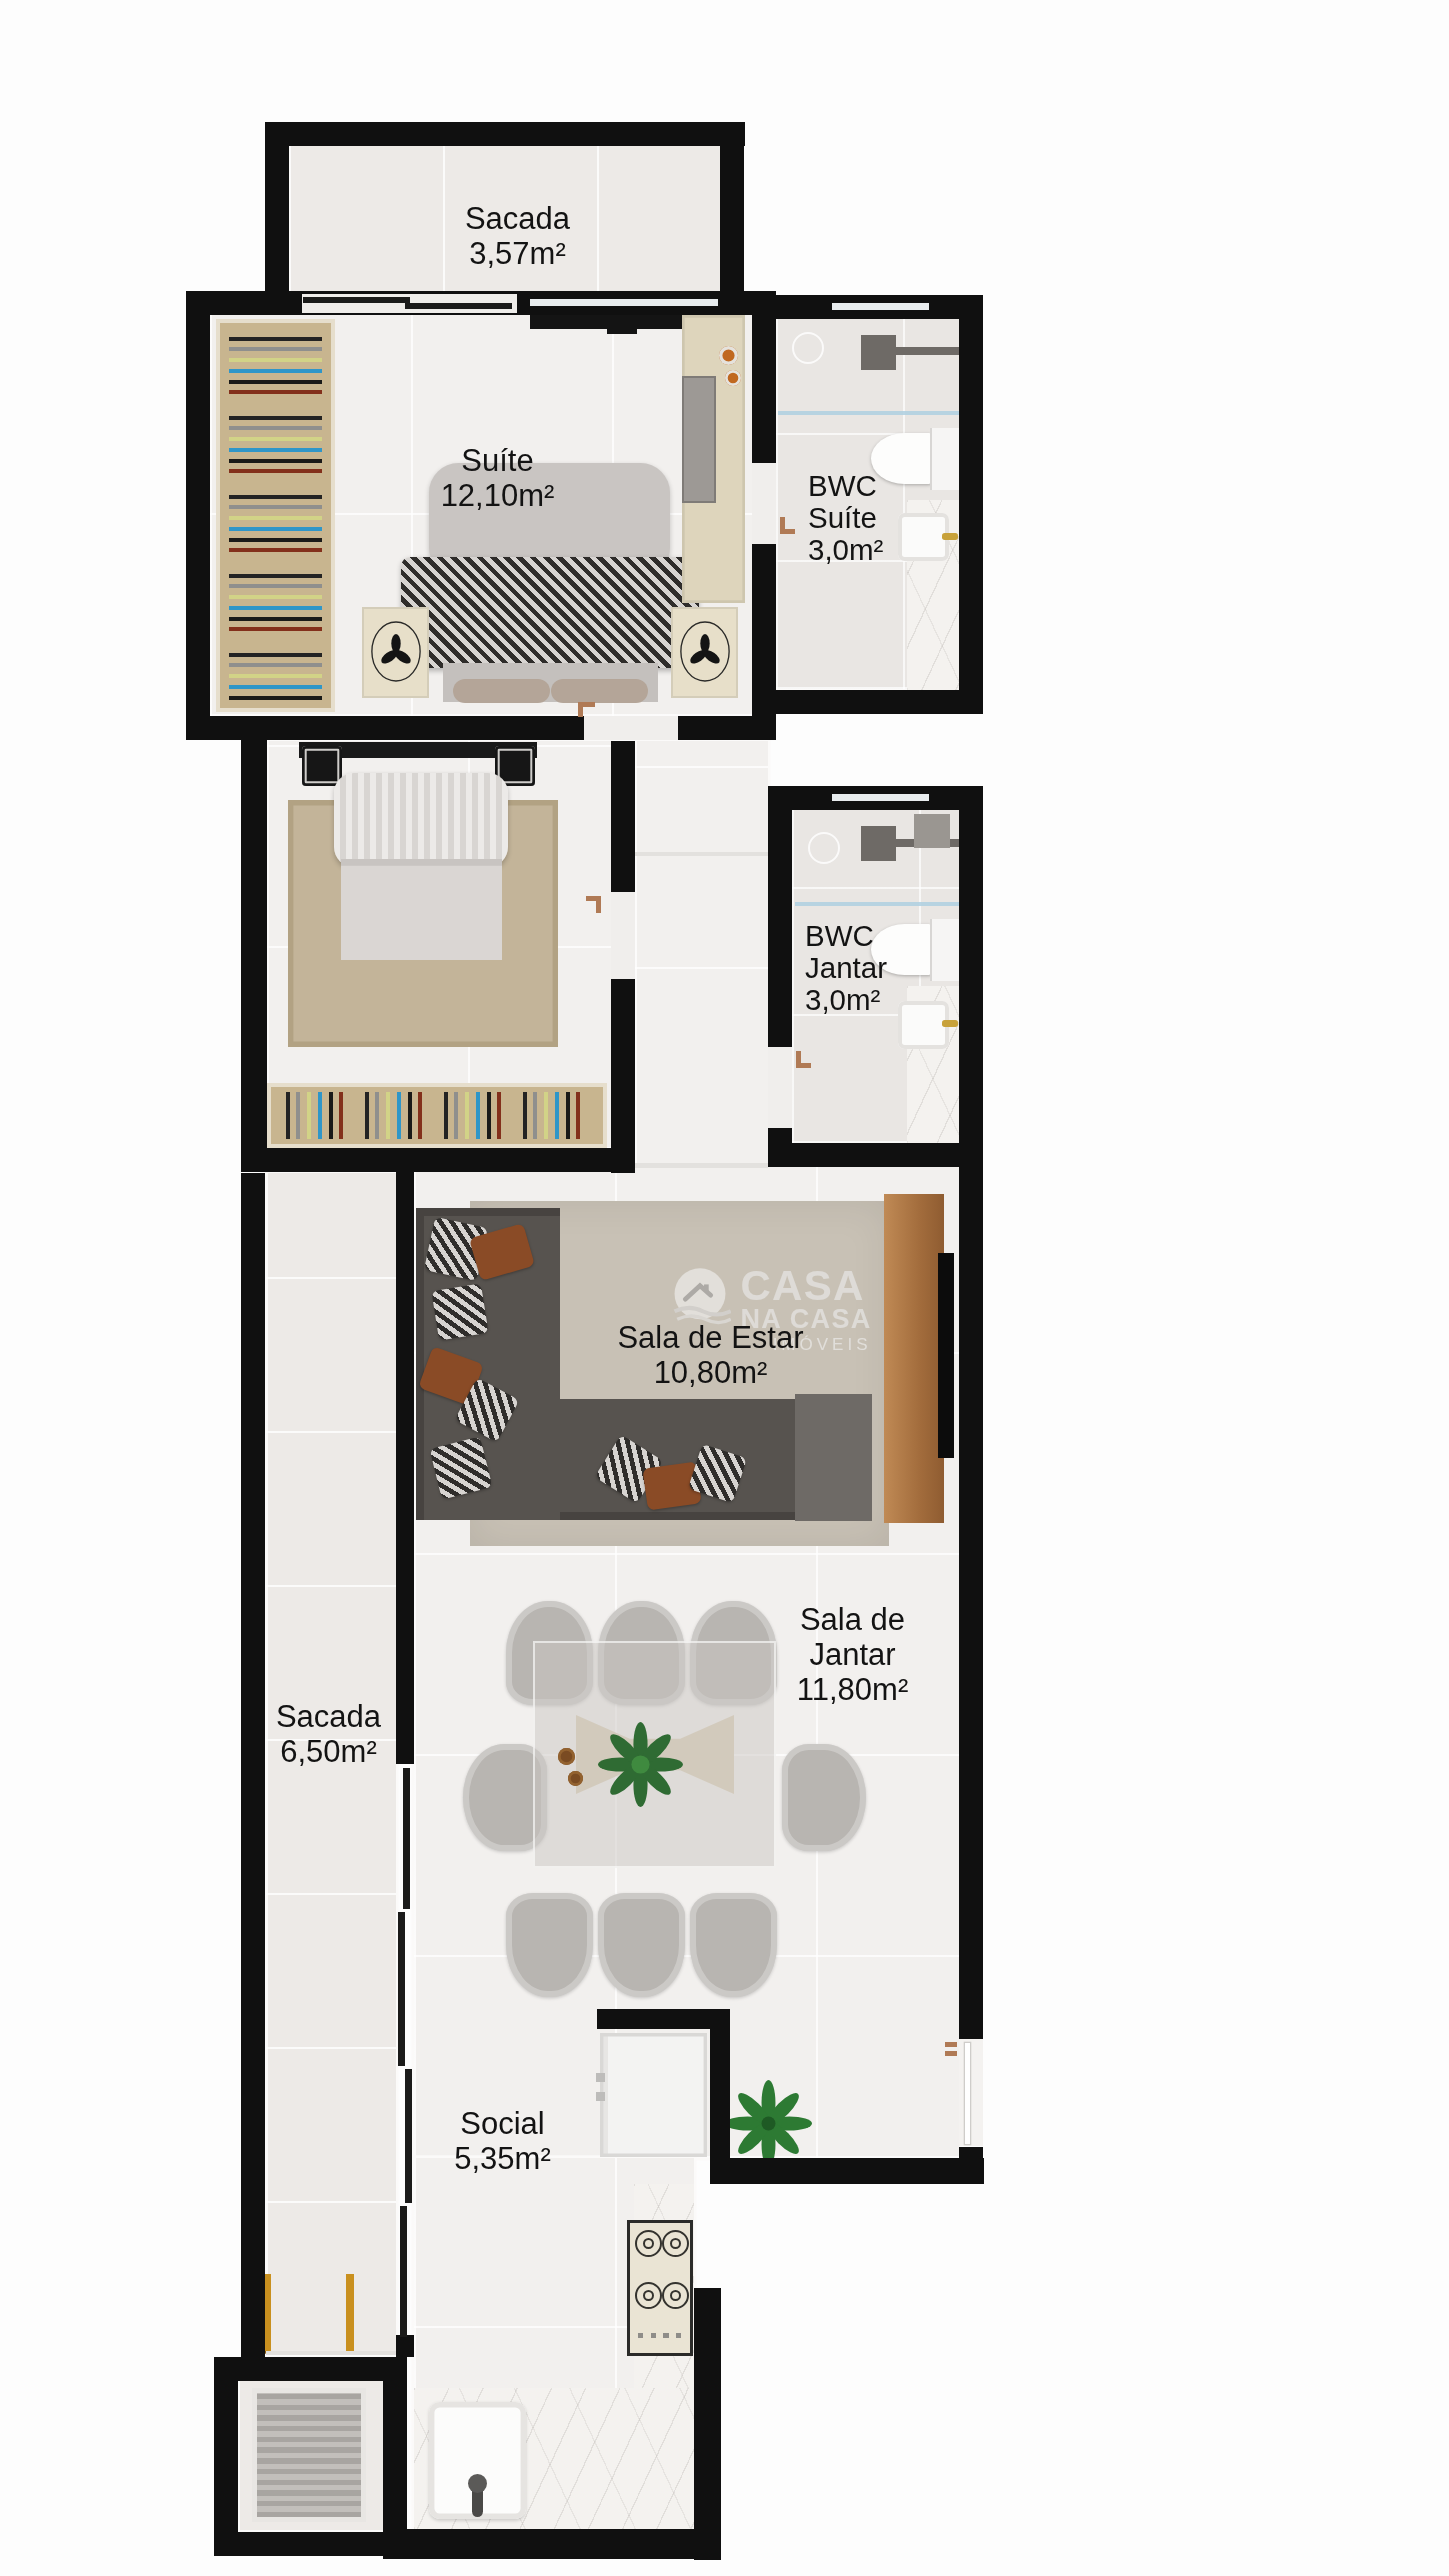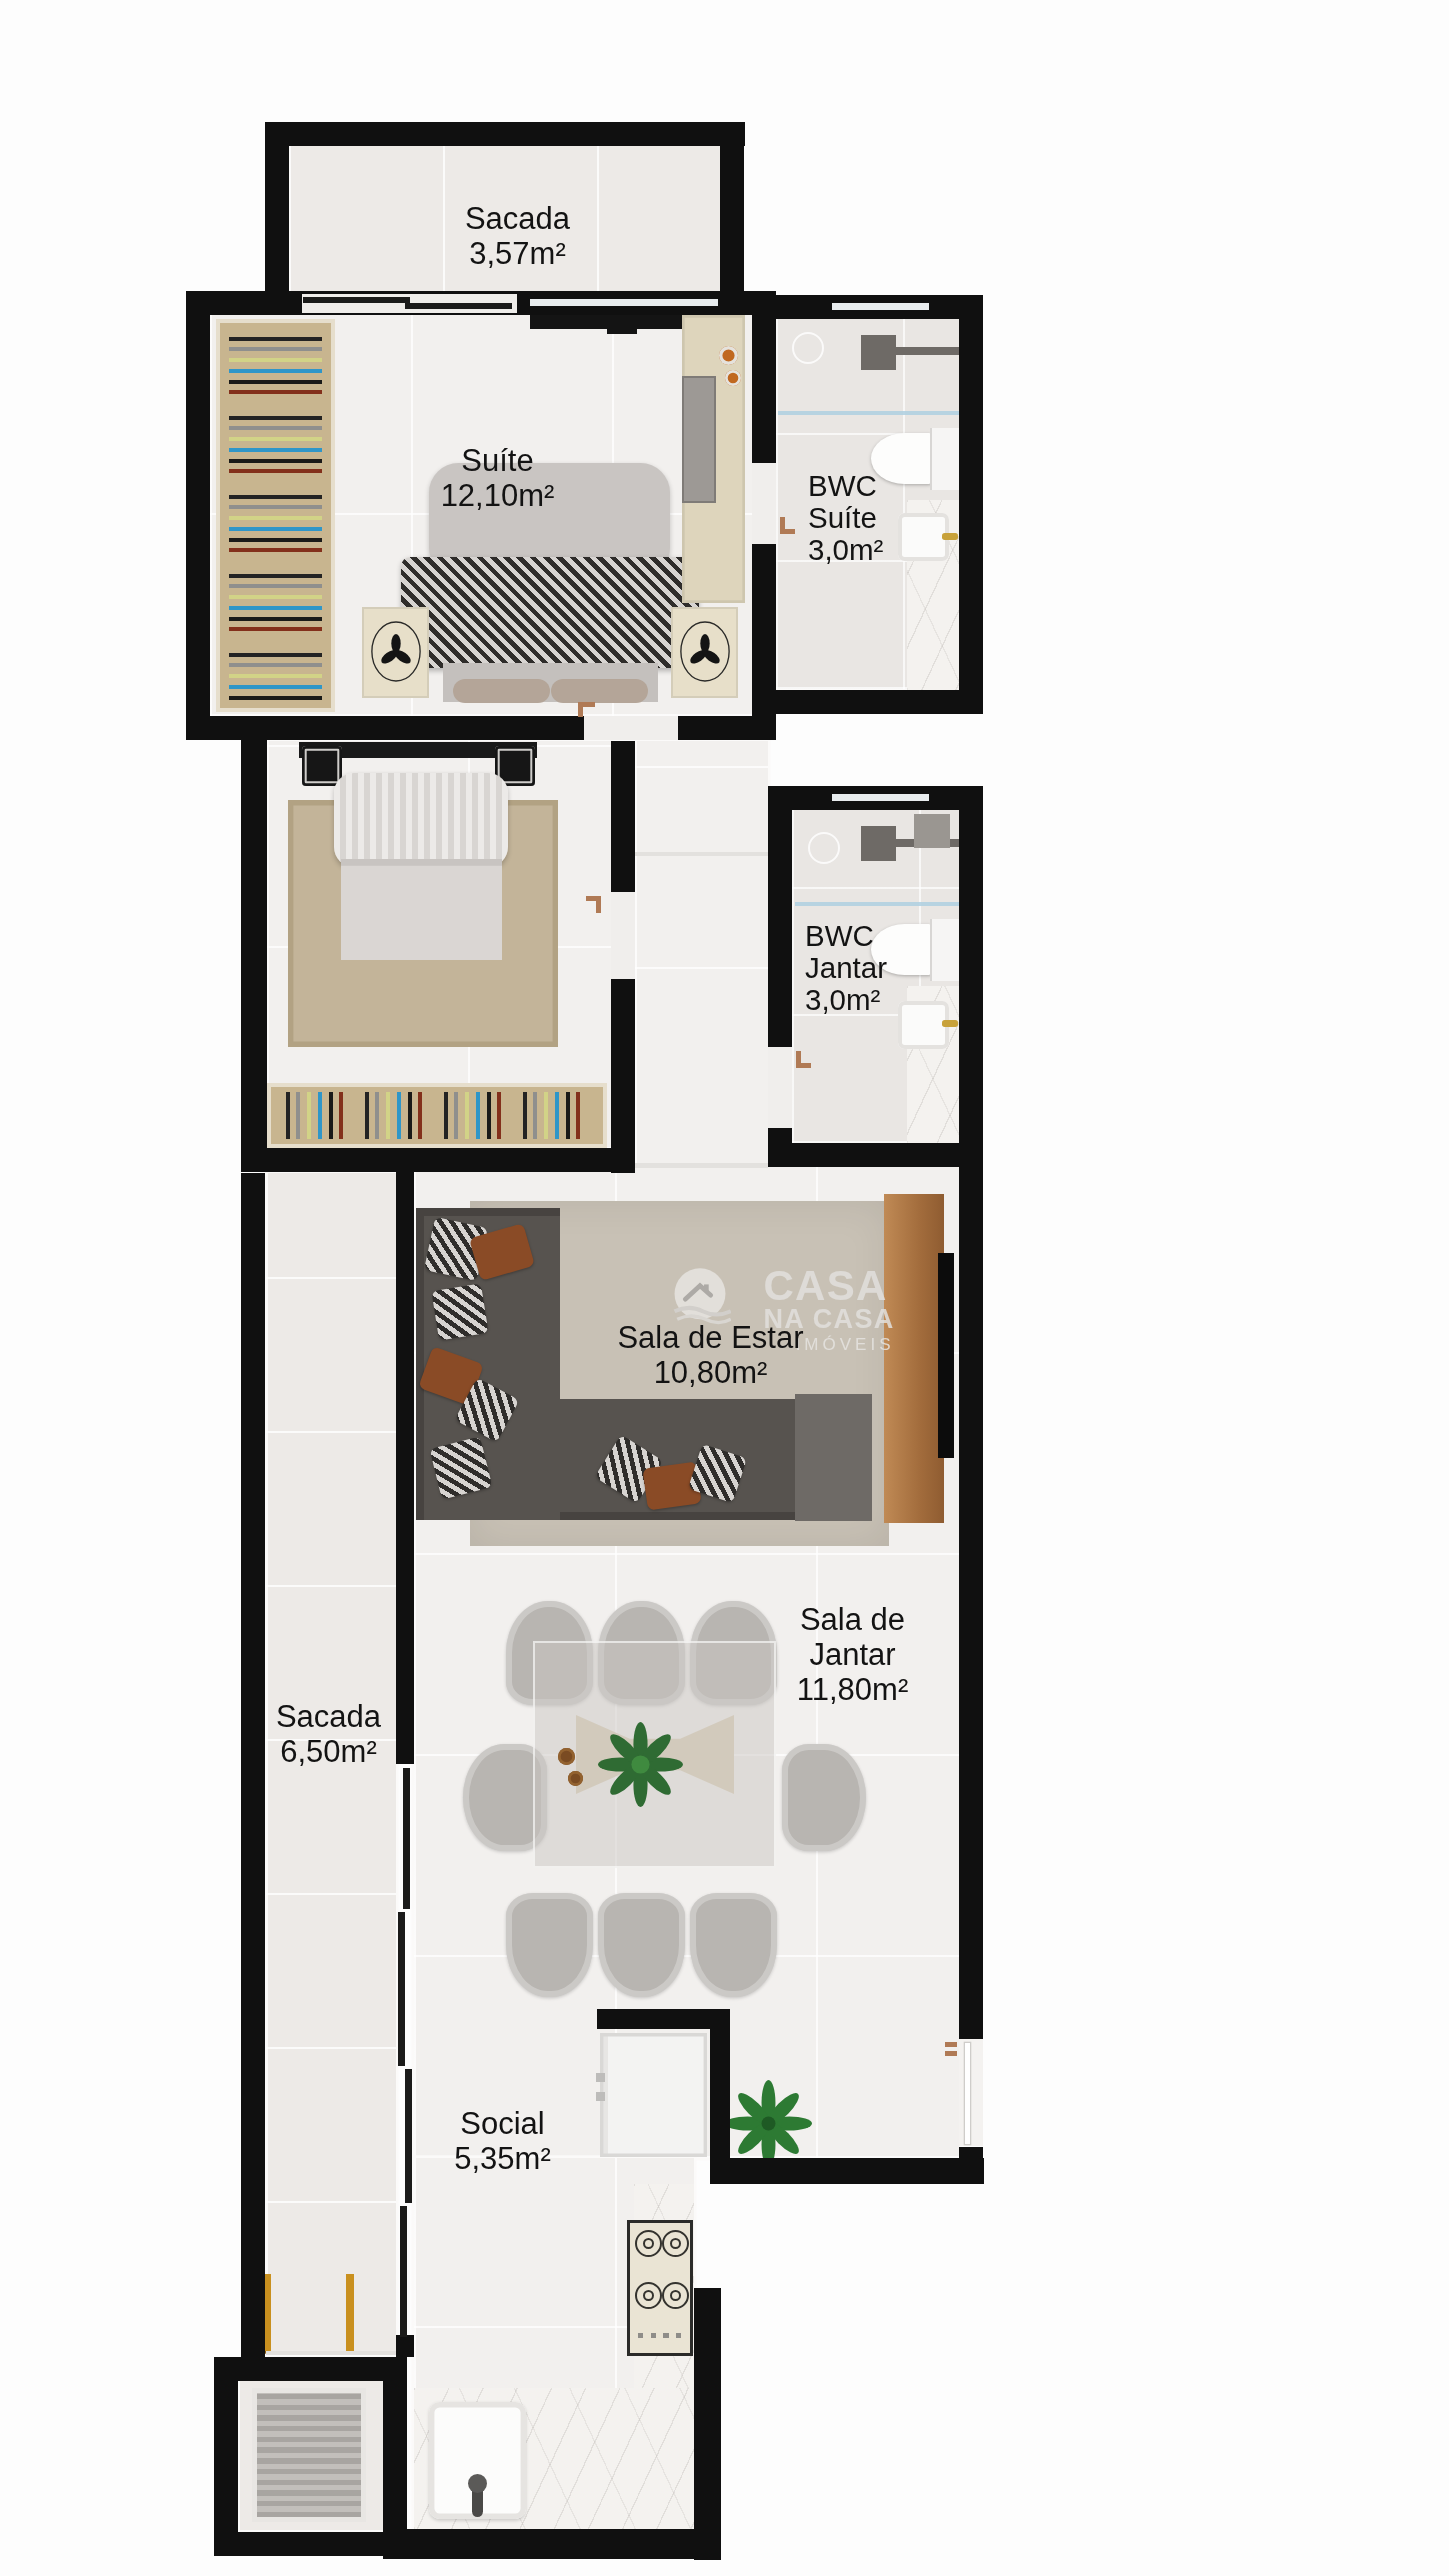--- a/index.html
+++ b/index.html
@@ -143,21 +143,21 @@
   <div class="pil pillow-pat" style="left:435px;top:1287px;width:50px;height:50px;transform:rotate(-9deg);"></div>
   <div class="pil pillow-rust" style="left:424px;top:1354px;width:54px;height:44px;transform:rotate(20deg);"></div>
   <div class="pil pillow-pat" style="left:463px;top:1386px;width:48px;height:48px;transform:rotate(28deg);"></div>
   <div class="pil pillow-pat" style="left:435px;top:1442px;width:52px;height:52px;transform:rotate(-14deg);"></div>
   <div class="pil pillow-pat" style="left:604px;top:1444px;width:50px;height:50px;transform:rotate(32deg);"></div>
   <div class="pil pillow-rust" style="left:645px;top:1465px;width:54px;height:42px;transform:rotate(-8deg);"></div>
   <div class="pil pillow-pat" style="left:694px;top:1450px;width:47px;height:47px;transform:rotate(18deg);"></div>
   <div style="position:absolute;left:884px;top:1194px;width:60px;height:329px;background:linear-gradient(90deg,#c08a55,#a26c3c 60%,#8f5c31);"></div>
   <div style="position:absolute;left:938px;top:1253px;width:16px;height:205px;background:#0c0c0c;"></div>
 
-  <div class="wm" style="left:669px;top:1267px;gap:23px;">
+  <div class="wm" style="left:669px;top:1267px;">
     <svg width="62" height="67" viewBox="0 0 92 100">
       <circle cx="46" cy="40" r="38" fill="#e8e6e3" opacity="0.95"></circle>
       <path d="M24 48 L46 28 L62 42" fill="none" stroke="#a9a7a4" stroke-width="7" stroke-linecap="round"></path>
       <rect x="52" y="26" width="7" height="10" fill="#a9a7a4"></rect>
       <path d="M8 66 Q30 56 50 66 T92 66" fill="none" stroke="#d4d2cf" stroke-width="6"></path>
       <path d="M12 78 Q34 68 54 78 T92 78" fill="none" stroke="#dcdad7" stroke-width="5"></path>
     </svg>
     <div class="wm-txt">
       <div class="wm-l1">CASA</div>
       <div class="wm-l2">NA CASA</div>

